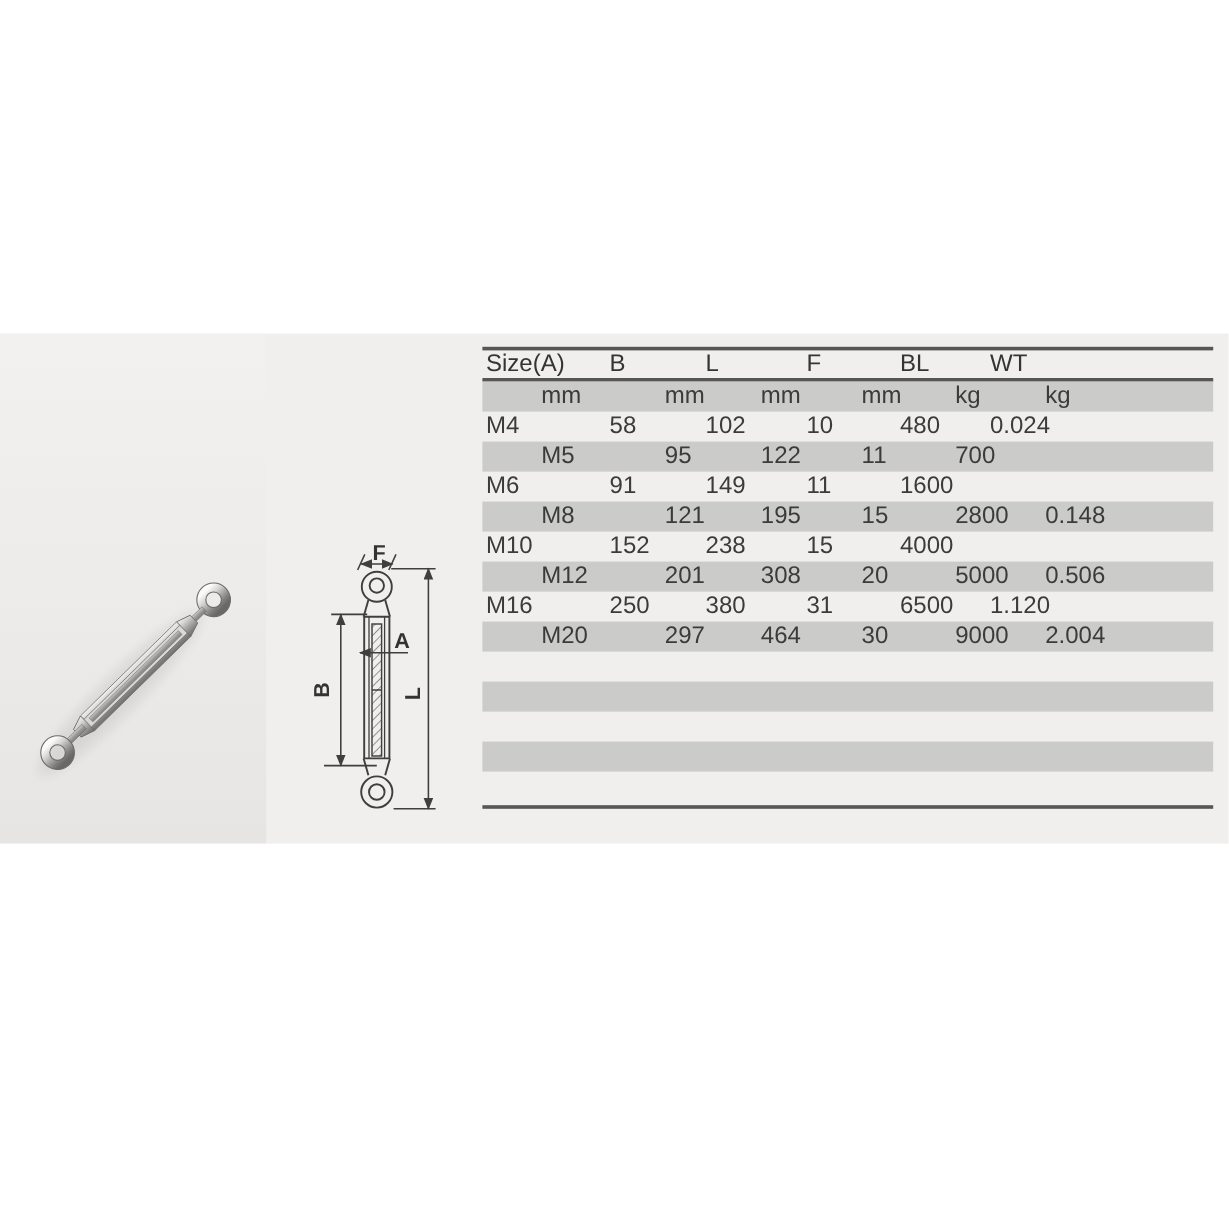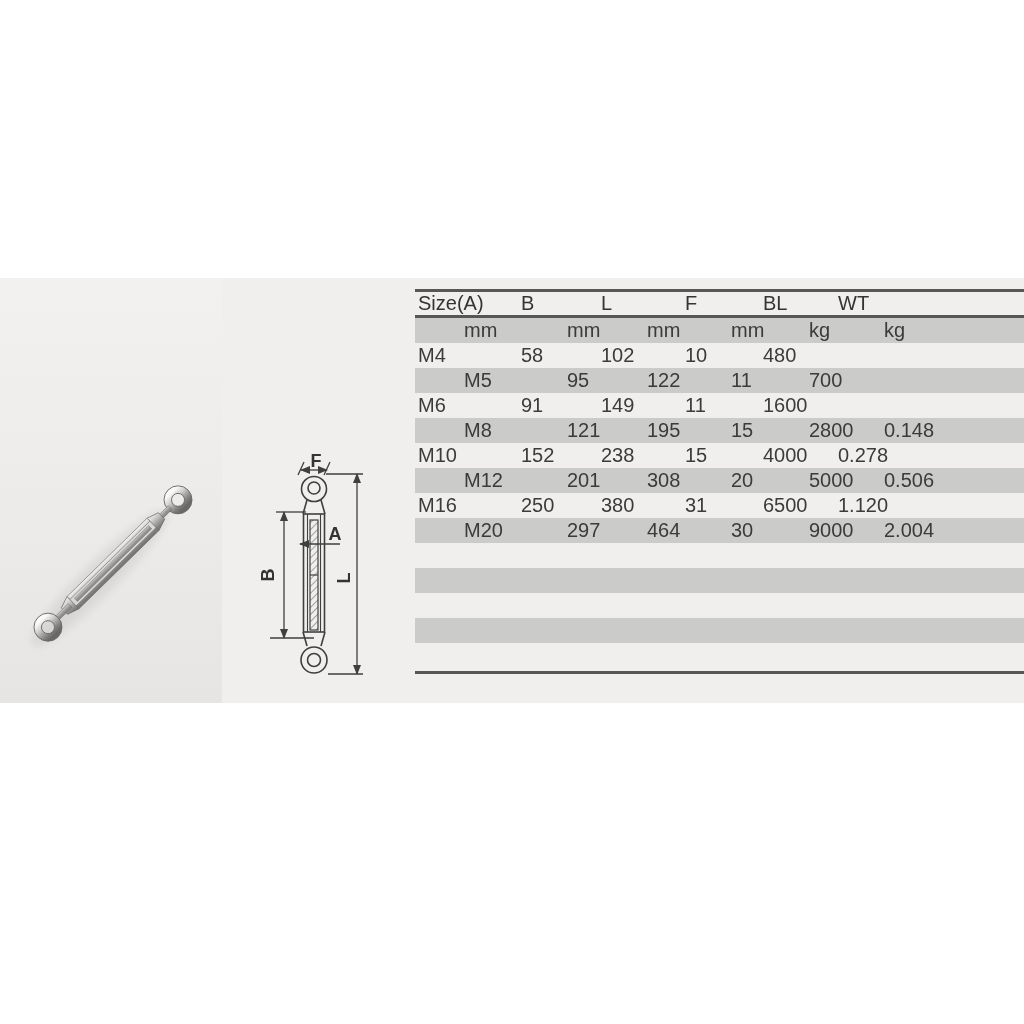--- a/index.html
+++ b/index.html
@@ -4,21 +4,21 @@
 <style>
   html,body{margin:0;padding:0;background:#ffffff;}
   body{width:1024px;height:1024px;font-family:"Liberation Sans",sans-serif;}
   .sheet{position:relative;width:1024px;height:1024px;background:#ffffff;overflow:hidden;}
   .strip{position:absolute;left:0;top:278px;width:1024px;height:425px;background:var(--panel,#f0efee);}
   .photo{position:absolute;left:0;top:0;width:222px;height:425px;}
   .diagram{position:absolute;left:222px;top:0;width:180px;height:425px;}
   .spec{position:absolute;left:402px;top:5px;width:622px;}
   .band{height:28px;background:var(--band,#c8c8c8);color:#2e2e2e;font-size:22px;line-height:28px;
         text-align:right;padding-right:3px;box-sizing:border-box;letter-spacing:0.5px;}
-  .tbl{margin-left:13px;margin-top:6px;width:609px;}
+  .tbl{margin-top:6px;width:609px;}
   .rule{height:3px;background:var(--rule,#565656);}
   .row{display:grid;grid-template-columns:103px 80px 84px 78px 75px auto;height:25px;line-height:25px;
        font-size:20px;color:var(--text,#3b3b3b);}
   .row.header{height:23px;line-height:23px;color:#343434;}
   .row .cell{padding-left:3px;overflow:hidden;white-space:nowrap;}
   .row.stripe{background:var(--stripe,#cbcbca);padding-left:46px;}
   .row.tall{height:28px;}
   svg text{font-family:"Liberation Sans",sans-serif;}
 </style>
 </head>
@@ -152,20 +152,21 @@
               <div class="cell">mm</div>
               <div class="cell">kg</div>
               <div class="cell">kg</div>
             </div>
             <div class="row">
               <div class="cell">M4</div>
               <div class="cell">58</div>
               <div class="cell">102</div>
               <div class="cell">10</div>
               <div class="cell">480</div>
+              <div class="cell">0.024</div>
             </div>
             <div class="row stripe">
               <div class="cell">M5</div>
               <div class="cell">95</div>
               <div class="cell">122</div>
               <div class="cell">11</div>
               <div class="cell">700</div>
             </div>
             <div class="row">
               <div class="cell">M6</div>
@@ -181,21 +182,20 @@
               <div class="cell">15</div>
               <div class="cell">2800</div>
               <div class="cell">0.148</div>
             </div>
             <div class="row">
               <div class="cell">M10</div>
               <div class="cell">152</div>
               <div class="cell">238</div>
               <div class="cell">15</div>
               <div class="cell">4000</div>
-              <div class="cell">0.278</div>
             </div>
             <div class="row stripe">
               <div class="cell">M12</div>
               <div class="cell">201</div>
               <div class="cell">308</div>
               <div class="cell">20</div>
               <div class="cell">5000</div>
               <div class="cell">0.506</div>
             </div>
             <div class="row">

